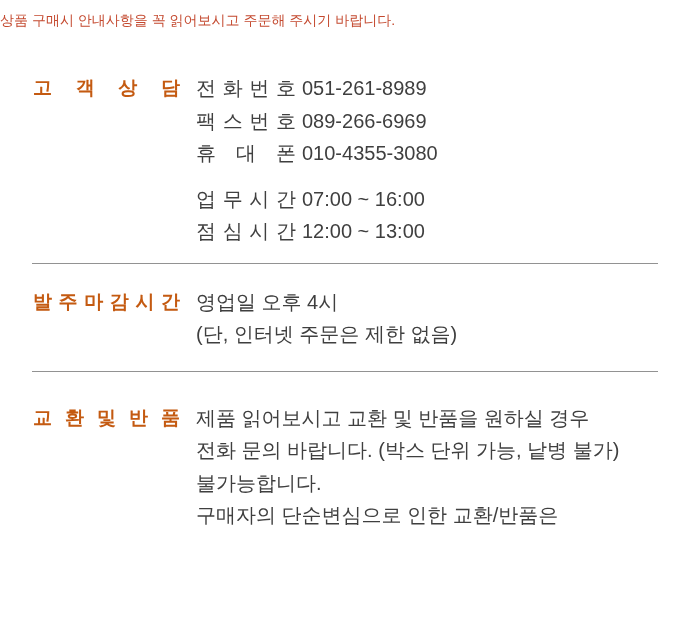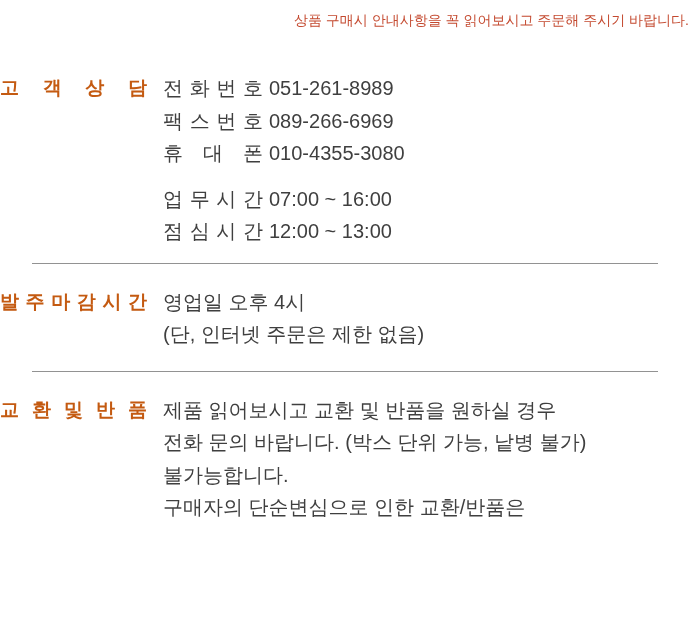--- a/index.html
+++ b/index.html
@@ -15,27 +15,28 @@
     margin:12px 0 0 0;
     text-align:center;
     font-size:50px;
     font-weight:bold;
     letter-spacing:12px;
     line-height:62px;
     color:var(--text,#3f3f3f);
   }
   .subtitle{
     margin-top:12px;
-    text-align:right;
+    text-align:left;
     font-size:14px;
     color:var(--notice,#c4492f);
   }
   .section{
     display:flex;
     align-items:flex-start;
+    padding-left:33px;
   }
   .section-label{
     flex:none;
     width:163px;
     font-size:19px;
     font-weight:bold;
     color:var(--accent,#c45a11);
     line-height:32.5px;
   }
   .section-label .spread{
@@ -61,21 +62,21 @@
   .divider{
     height:1px;
     background:var(--divider,#929292);
     margin-left:32px;
     width:626px;
   }
   .mt-sec1{margin-top:42px;}
   .mt-div1{margin-top:15px;}
   .mt-sec2{margin-top:22px;}
   .mt-div2{margin-top:20px;}
-  .mt-sec3{margin-top:22px;}
+  .mt-sec3{margin-top:30px;}
 </style>
 </head>
 <body>
 
 <div class="page" style="--accent: #c45a11; --notice: #c4492f; --text: #3f3f3f; --divider: #929292;">
 
   <div class="subtitle">상품 구매시 안내사항을 꼭 읽어보시고 주문해 주시기 바랍니다.</div>
 
   <div class="section mt-sec1">
     <div class="section-label">

